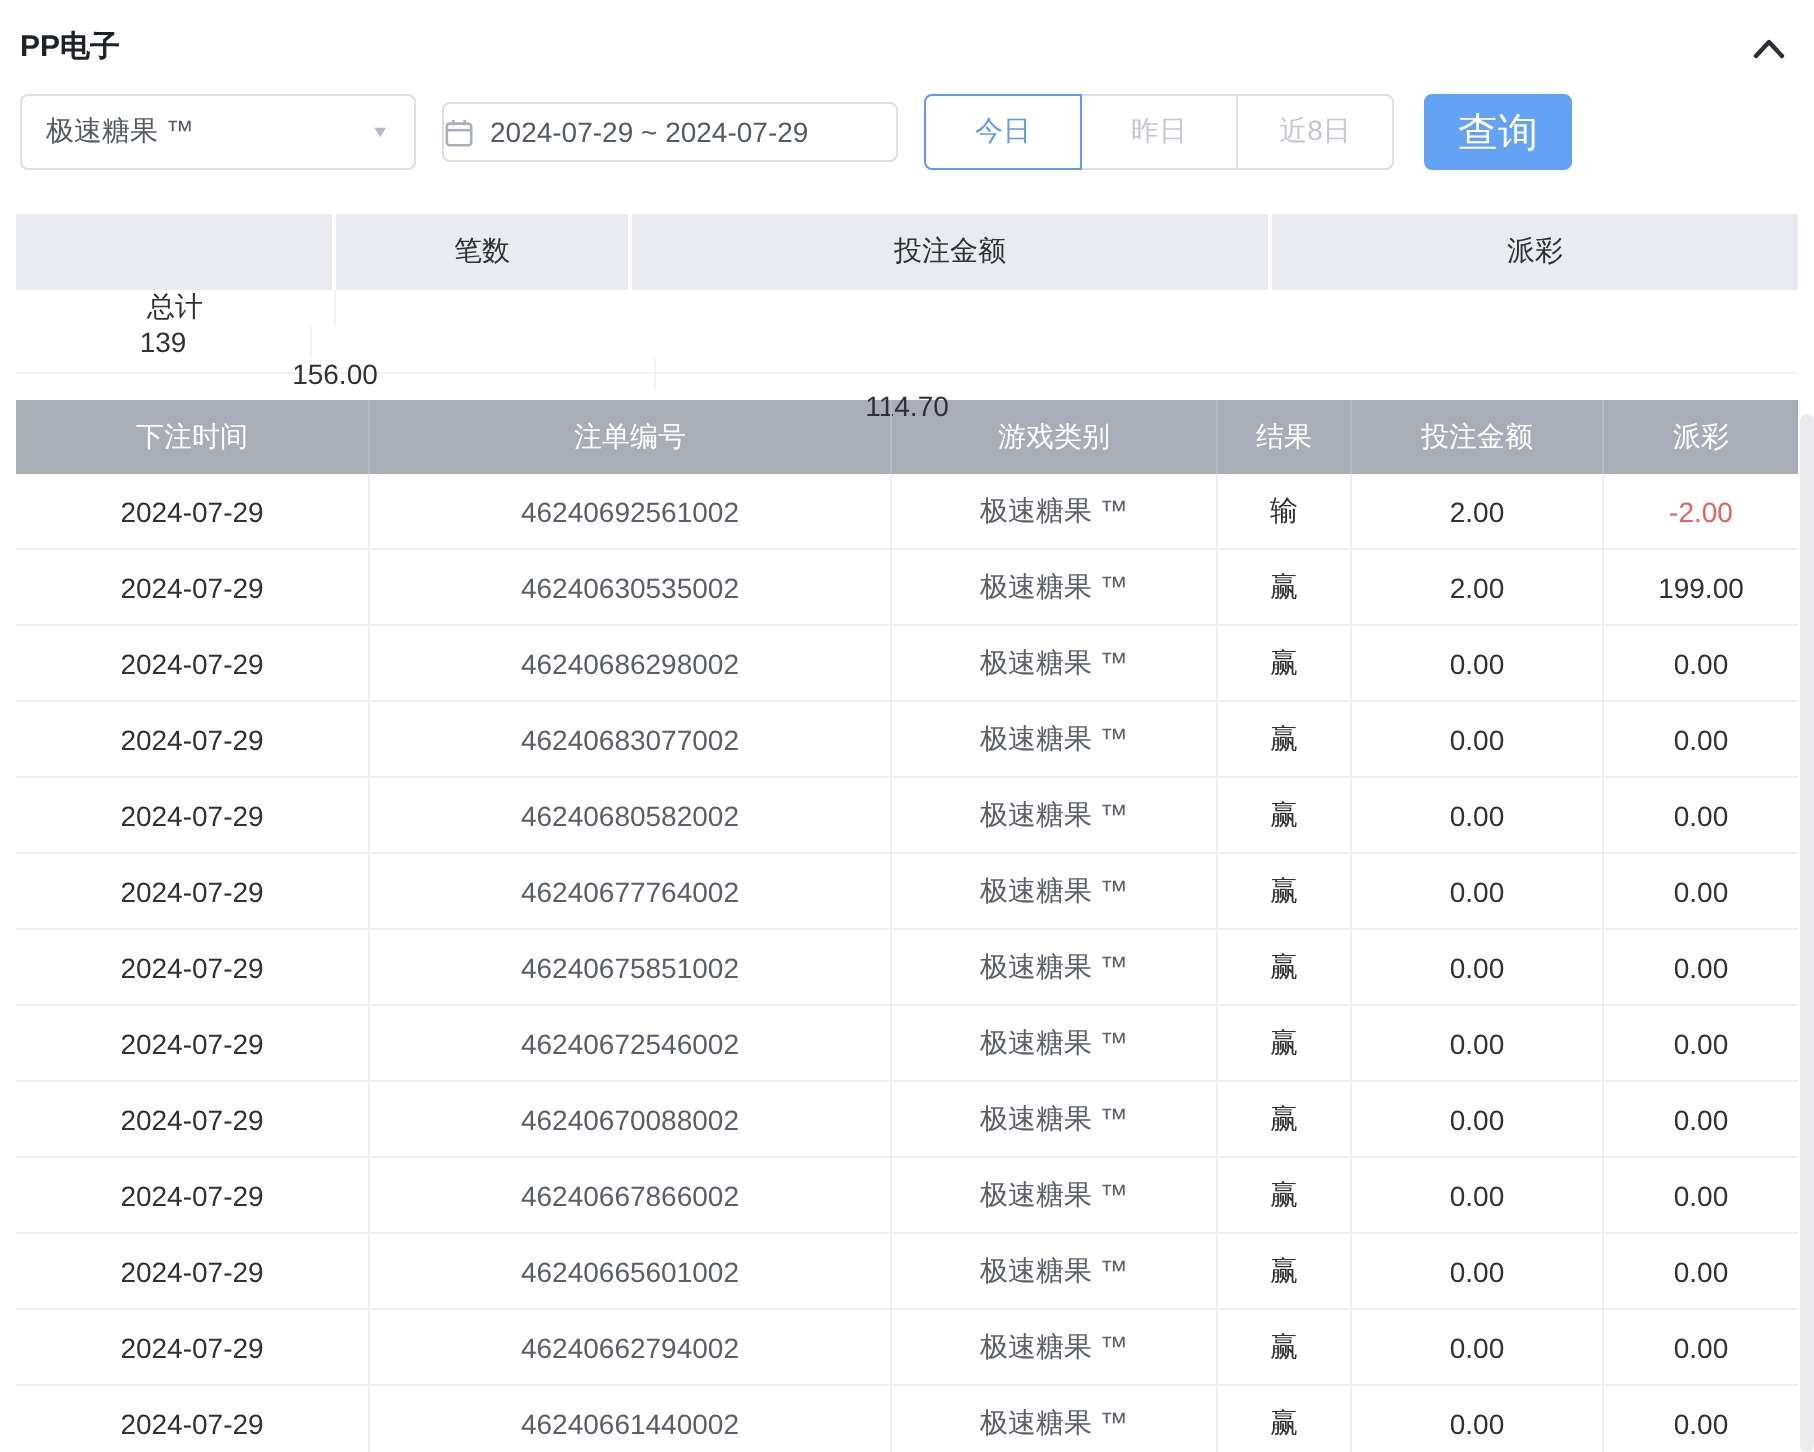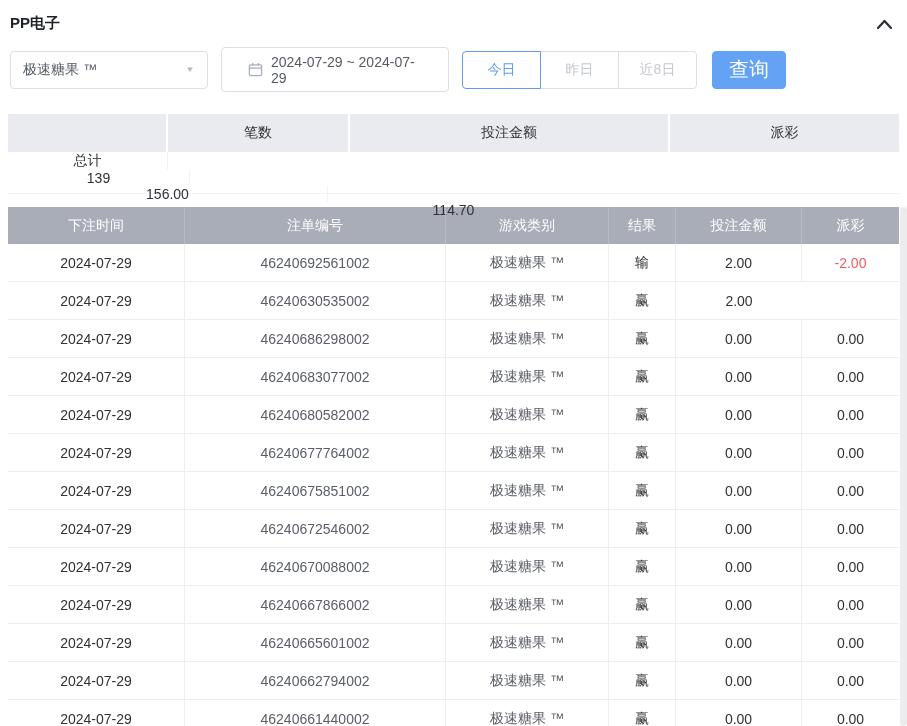--- a/index.html
+++ b/index.html
@@ -24,24 +24,24 @@
   
   .filters { display: flex; align-items: center; gap: 13px; margin: 6px 2px 0 2px; }
   .select-box {
     width: 198px; height: 38px;
     border: 1px solid #dcdfe6; border-radius: 4px; background: #fff;
     display: flex; align-items: center; justify-content: space-between;
     padding: 0 12px; color: #555b63; cursor: pointer;
   }
   .select-caret { color: #b6bac3; font-size: 10px; transform: scaleY(0.8); }
   .date-box {
-    width: 228px; height: 45px;
+    width: 228px; height: 30px;
     border: 1px solid #dcdfe6; border-radius: 4px; background: #fff;
     display: flex; align-items: center; gap: 8px;
-    padding: 0 26px; color: #555b63;
+    padding: 0 0; color: #555b63;
   }
   .btn-group { display: flex; }
   .qbtn {
     height: 38px; width: 79px; background: #fff;
     border: 1px solid #dcdfe6; color: #c4c8d0;
     font-size: 14px; cursor: pointer; margin-left: -1px;
     font-family: inherit;
   }
   .qbtn:first-child { margin-left: 0; border-radius: 4px 0 0 4px; }
   .qbtn:last-child { border-radius: 0 4px 4px 0; }
@@ -64,21 +64,21 @@
     display: flex; height: 42px; background: #fff;
     border-bottom: 1px solid #f1f2f6;
     flex-direction: column;
   }
   .summary .brow .cell {
     display: flex; align-items: center; justify-content: center;
     color: #303133; border-right: 1px solid #f1f2f6;
   }
   .summary .brow .cell:last-child { border-right: none; }
   .s-c1 { width: 160px; }
-  .s-c2 { width: 182px; }
+  .s-c2 { width: 148px; }
   .s-c3 { width: 320px; }
   .s-c4 { flex: 1; }
 
   
   .table { margin-top: 13px; }
   .t-head { display: flex; height: 37px; background: #a9adb8; color: #ffffff; }
   .t-head .cell {
     display: flex; align-items: center; justify-content: center;
     border-right: 1px solid #b6bac4; font-size: 14px;
   }
@@ -174,20 +174,21 @@
           <div class="cell c-result">输</div>
           <div class="cell c-bet">2.00</div>
           <div class="cell c-pay neg">-2.00</div>
         </div>
         <div class="t-row">
           <div class="cell c-date">2024-07-29</div>
           <div class="cell c-id">46240630535002</div>
           <div class="cell c-game">极速糖果 ™</div>
           <div class="cell c-result">赢</div>
           <div class="cell c-bet">2.00</div>
+          <div class="cell c-pay">199.00</div>
         </div>
         <div class="t-row">
           <div class="cell c-date">2024-07-29</div>
           <div class="cell c-id">46240686298002</div>
           <div class="cell c-game">极速糖果 ™</div>
           <div class="cell c-result">赢</div>
           <div class="cell c-bet">0.00</div>
           <div class="cell c-pay">0.00</div>
         </div>
         <div class="t-row">

